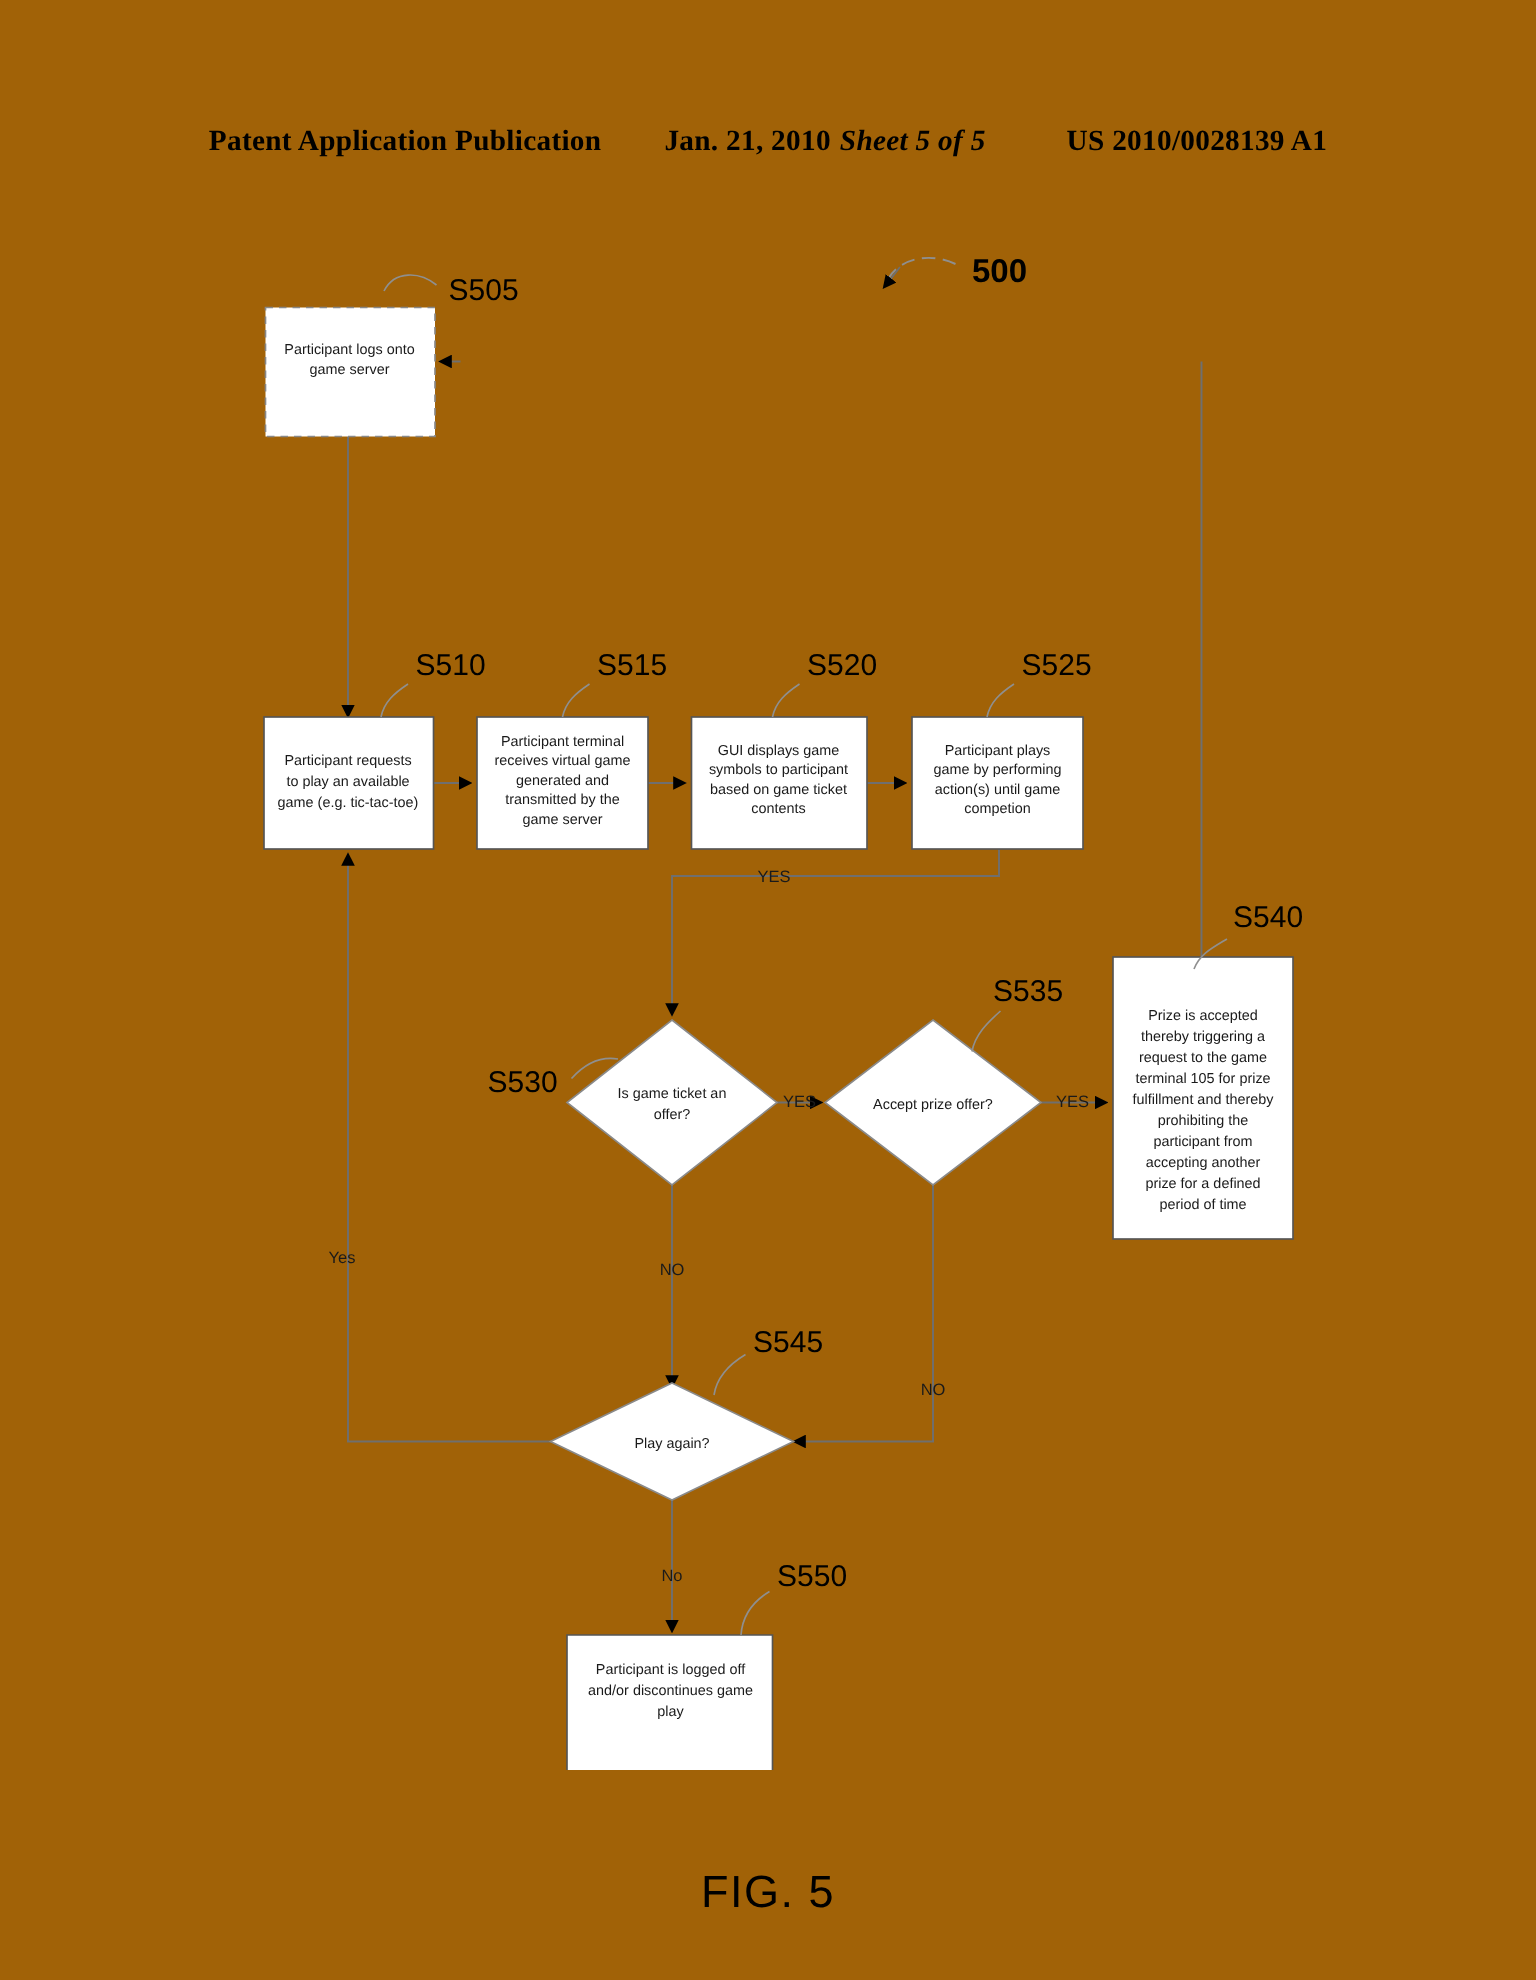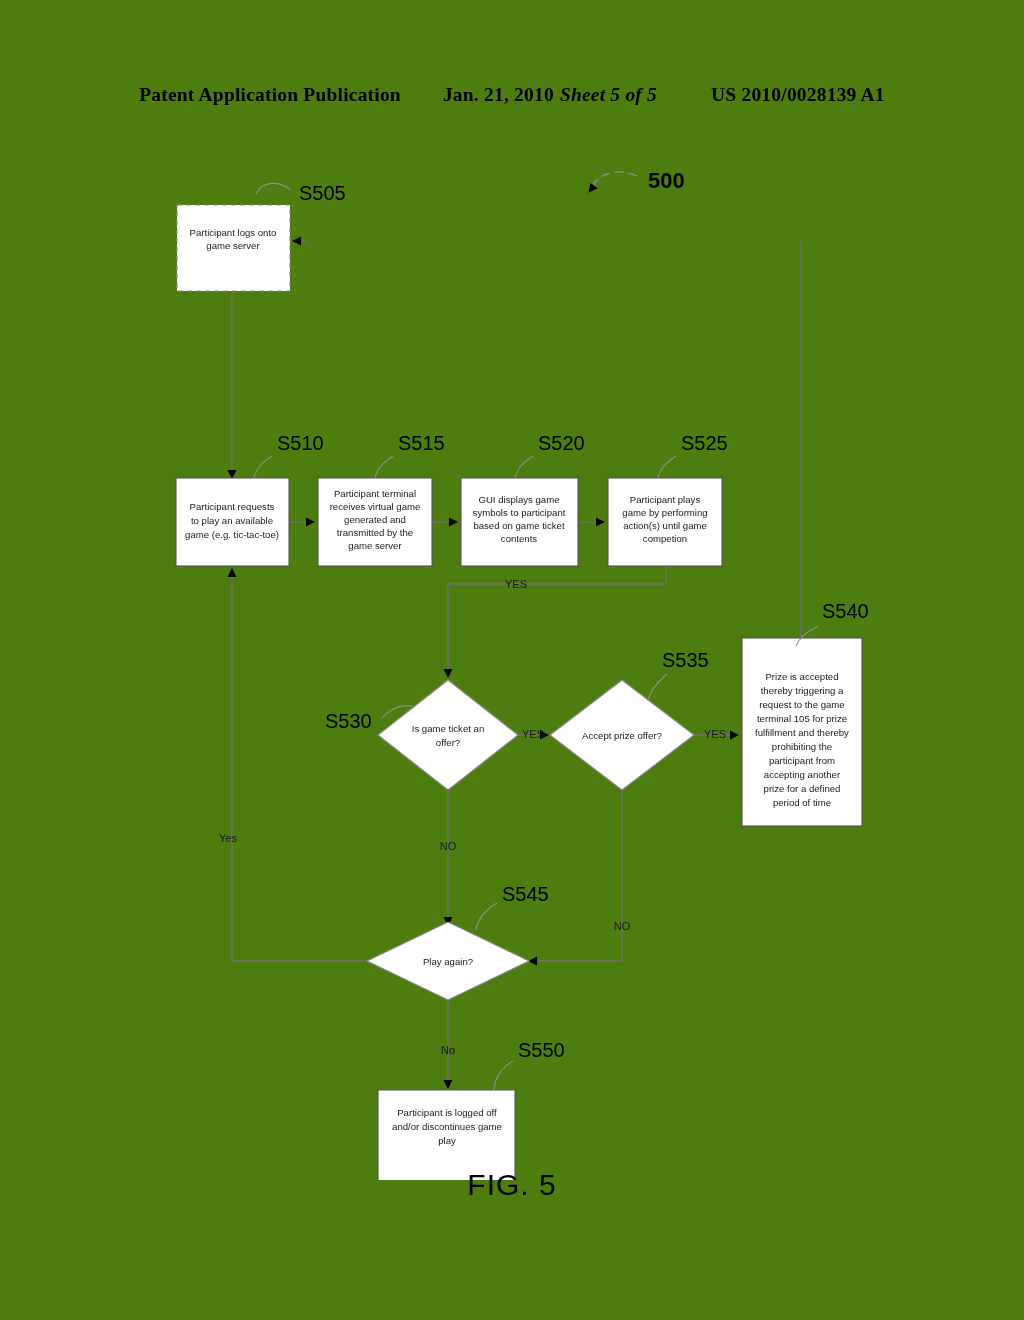--- a/index.html
+++ b/index.html
@@ -12,21 +12,21 @@
     height: 1320px;
     font-family: "Liberation Sans", sans-serif;
     color: #000000;
     position: relative;
     overflow: hidden;
   }
   #page {
     position: relative;
     width: 1024px;
     height: 1320px;
-    background: #4d7c0f;
+    background: #a16207;
   }
   
   .page-header {
     position: absolute;
     top: 84px;
     left: 0;
     width: 1024px;
     display: flex;
     justify-content: center;
     align-items: baseline;
@@ -38,21 +38,21 @@
   }
   .page-header .h-pub   { margin-right: 42px; }
   .page-header .h-date  { margin-right: 6px; }
   .page-header .h-sheet { margin-right: 54px; font-style: italic; }
   .page-header .h-num   { }
 
   
   .fig-caption {
     position: absolute;
     left: 0;
-    top: 1168px;
+    top: 1245px;
     width: 1024px;
     text-align: center;
     font-family: "Liberation Sans", sans-serif;
     font-size: 30px;
     letter-spacing: 1px;
   }
 
   
   svg.flow {
     position: absolute;

